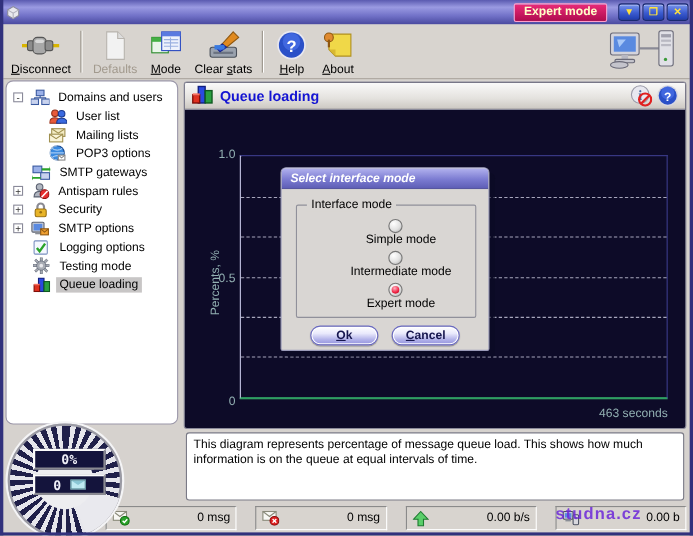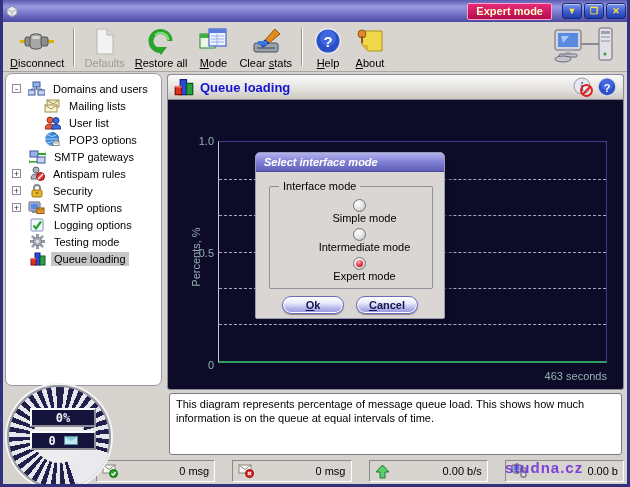--- a/index.html
+++ b/index.html
@@ -163,30 +163,20 @@
       <span class="ticon">
         <svg width="24" height="27" viewBox="0 0 24 27">
             <path d="M4 1 L14 1 L20 7 L20 26 L4 26 Z" fill="#f2f2f2" stroke="#b8b4ae"></path>
             <path d="M14 1 L14 7 L20 7" fill="#ddd" stroke="#b8b4ae"></path>
           </svg>
       </span>
       <span class="tlabel">Defaults</span>
     </div>
     <div class="tbtn">
       <span class="ticon">
-        <svg width="28" height="28" viewBox="0 0 28 28">
-            <path d="M23 14 A9.5 9.5 0 1 0 13.5 23.5" fill="none" stroke="#2aa32a" stroke-width="5"></path>
-            <polygon points="8,20 20,20 14,28" fill="#2aa32a"></polygon>
-            <path d="M21.5 13 A8 8 0 0 0 8 8" fill="none" stroke="#7ddb7d" stroke-width="2"></path>
-          </svg>
-      </span>
-      <span class="tlabel"><u>R</u>estore all</span>
-    </div>
-    <div class="tbtn">
-      <span class="ticon">
         <svg width="28" height="26" viewBox="0 0 28 26">
             <rect x="1" y="6" width="15" height="14" fill="#eaf6ea" stroke="#2a8a2a"></rect>
             <rect x="1" y="6" width="15" height="4" fill="#44b044"></rect>
             <rect x="10" y="1" width="17" height="17" fill="#eef2fc" stroke="#2a4ac0"></rect>
             <rect x="10" y="1" width="17" height="4" fill="#5a7ae0"></rect>
             <path d="M12 8 h13 M12 11 h13 M12 14 h13 M18 6 v11" stroke="#9ab0e0"></path>
           </svg>
       </span>
       <span class="tlabel"><u>M</u>ode</span>
     </div>
@@ -253,39 +243,39 @@
             <rect x="5" y="1" width="7" height="5" fill="#9ab0e8" stroke="#3a5aa0"></rect>
             <rect x="0" y="9" width="7" height="5" fill="#c8d2ee" stroke="#3a5aa0"></rect>
             <rect x="10" y="9" width="7" height="5" fill="#c8d2ee" stroke="#3a5aa0"></rect>
             <path d="M8.5 6 V8 M3.5 9 V8 H13.5 V9" stroke="#3a5aa0" fill="none"></path>
           </svg>
       </span>
       <span class="tlbl">Domains and users</span>
     </div>
     <div class="trow lvl1">
       <span class="ticn">
+        <svg width="16" height="14" viewBox="0 0 16 14">
+            <circle cx="5" cy="4" r="3" fill="#e85a3a" stroke="#90301a"></circle>
+            <path d="M0 13 Q0 8 5 8 Q10 8 10 13 Z" fill="#e85a3a" stroke="#90301a"></path>
+            <circle cx="11" cy="4.5" r="3" fill="#3a6ae0" stroke="#1a3a90"></circle>
+            <path d="M6.5 13 Q6.5 8.5 11 8.5 Q16 8.5 16 13 Z" fill="#3a6ae0" stroke="#1a3a90"></path>
+          </svg>
+      </span>
+      <span class="tlbl">User list</span>
+    </div>
+    <div class="trow lvl1">
+      <span class="ticn">
         <svg width="17" height="14" viewBox="0 0 17 14">
             <rect x="3" y="1" width="12" height="7" fill="#f4ecc4" stroke="#a09050"></rect>
             <path d="M3 1 L9 5 L15 1" fill="none" stroke="#a09050"></path>
             <rect x="1" y="6" width="12" height="7" fill="#faf4d8" stroke="#a09050"></rect>
             <path d="M1 6 L7 10 L13 6" fill="none" stroke="#a09050"></path>
           </svg>
       </span>
       <span class="tlbl">Mailing lists</span>
-    </div>
-    <div class="trow lvl1">
-      <span class="ticn">
-        <svg width="16" height="14" viewBox="0 0 16 14">
-            <circle cx="5" cy="4" r="3" fill="#e85a3a" stroke="#90301a"></circle>
-            <path d="M0 13 Q0 8 5 8 Q10 8 10 13 Z" fill="#e85a3a" stroke="#90301a"></path>
-            <circle cx="11" cy="4.5" r="3" fill="#3a6ae0" stroke="#1a3a90"></circle>
-            <path d="M6.5 13 Q6.5 8.5 11 8.5 Q16 8.5 16 13 Z" fill="#3a6ae0" stroke="#1a3a90"></path>
-          </svg>
-      </span>
-      <span class="tlbl">User list</span>
     </div>
     <div class="trow lvl1">
       <span class="ticn">
         <svg width="15" height="15" viewBox="0 0 15 15">
             <circle cx="7" cy="7" r="6.5" fill="#3a8ae0" stroke="#1a4a90"></circle>
             <path d="M7 .5 A6.5 6.5 0 0 0 7 13.5 M.5 7 H13.5 M2.5 3 Q7 6 11.5 3 M2.5 11 Q7 8 11.5 11" fill="none" stroke="#cde4fa" stroke-width=".8"></path>
             <rect x="8" y="9" width="6" height="4.5" fill="#fff" stroke="#888"></rect>
             <path d="M8 9 L11 11.5 L14 9" fill="none" stroke="#888"></path>
           </svg>
       </span>

